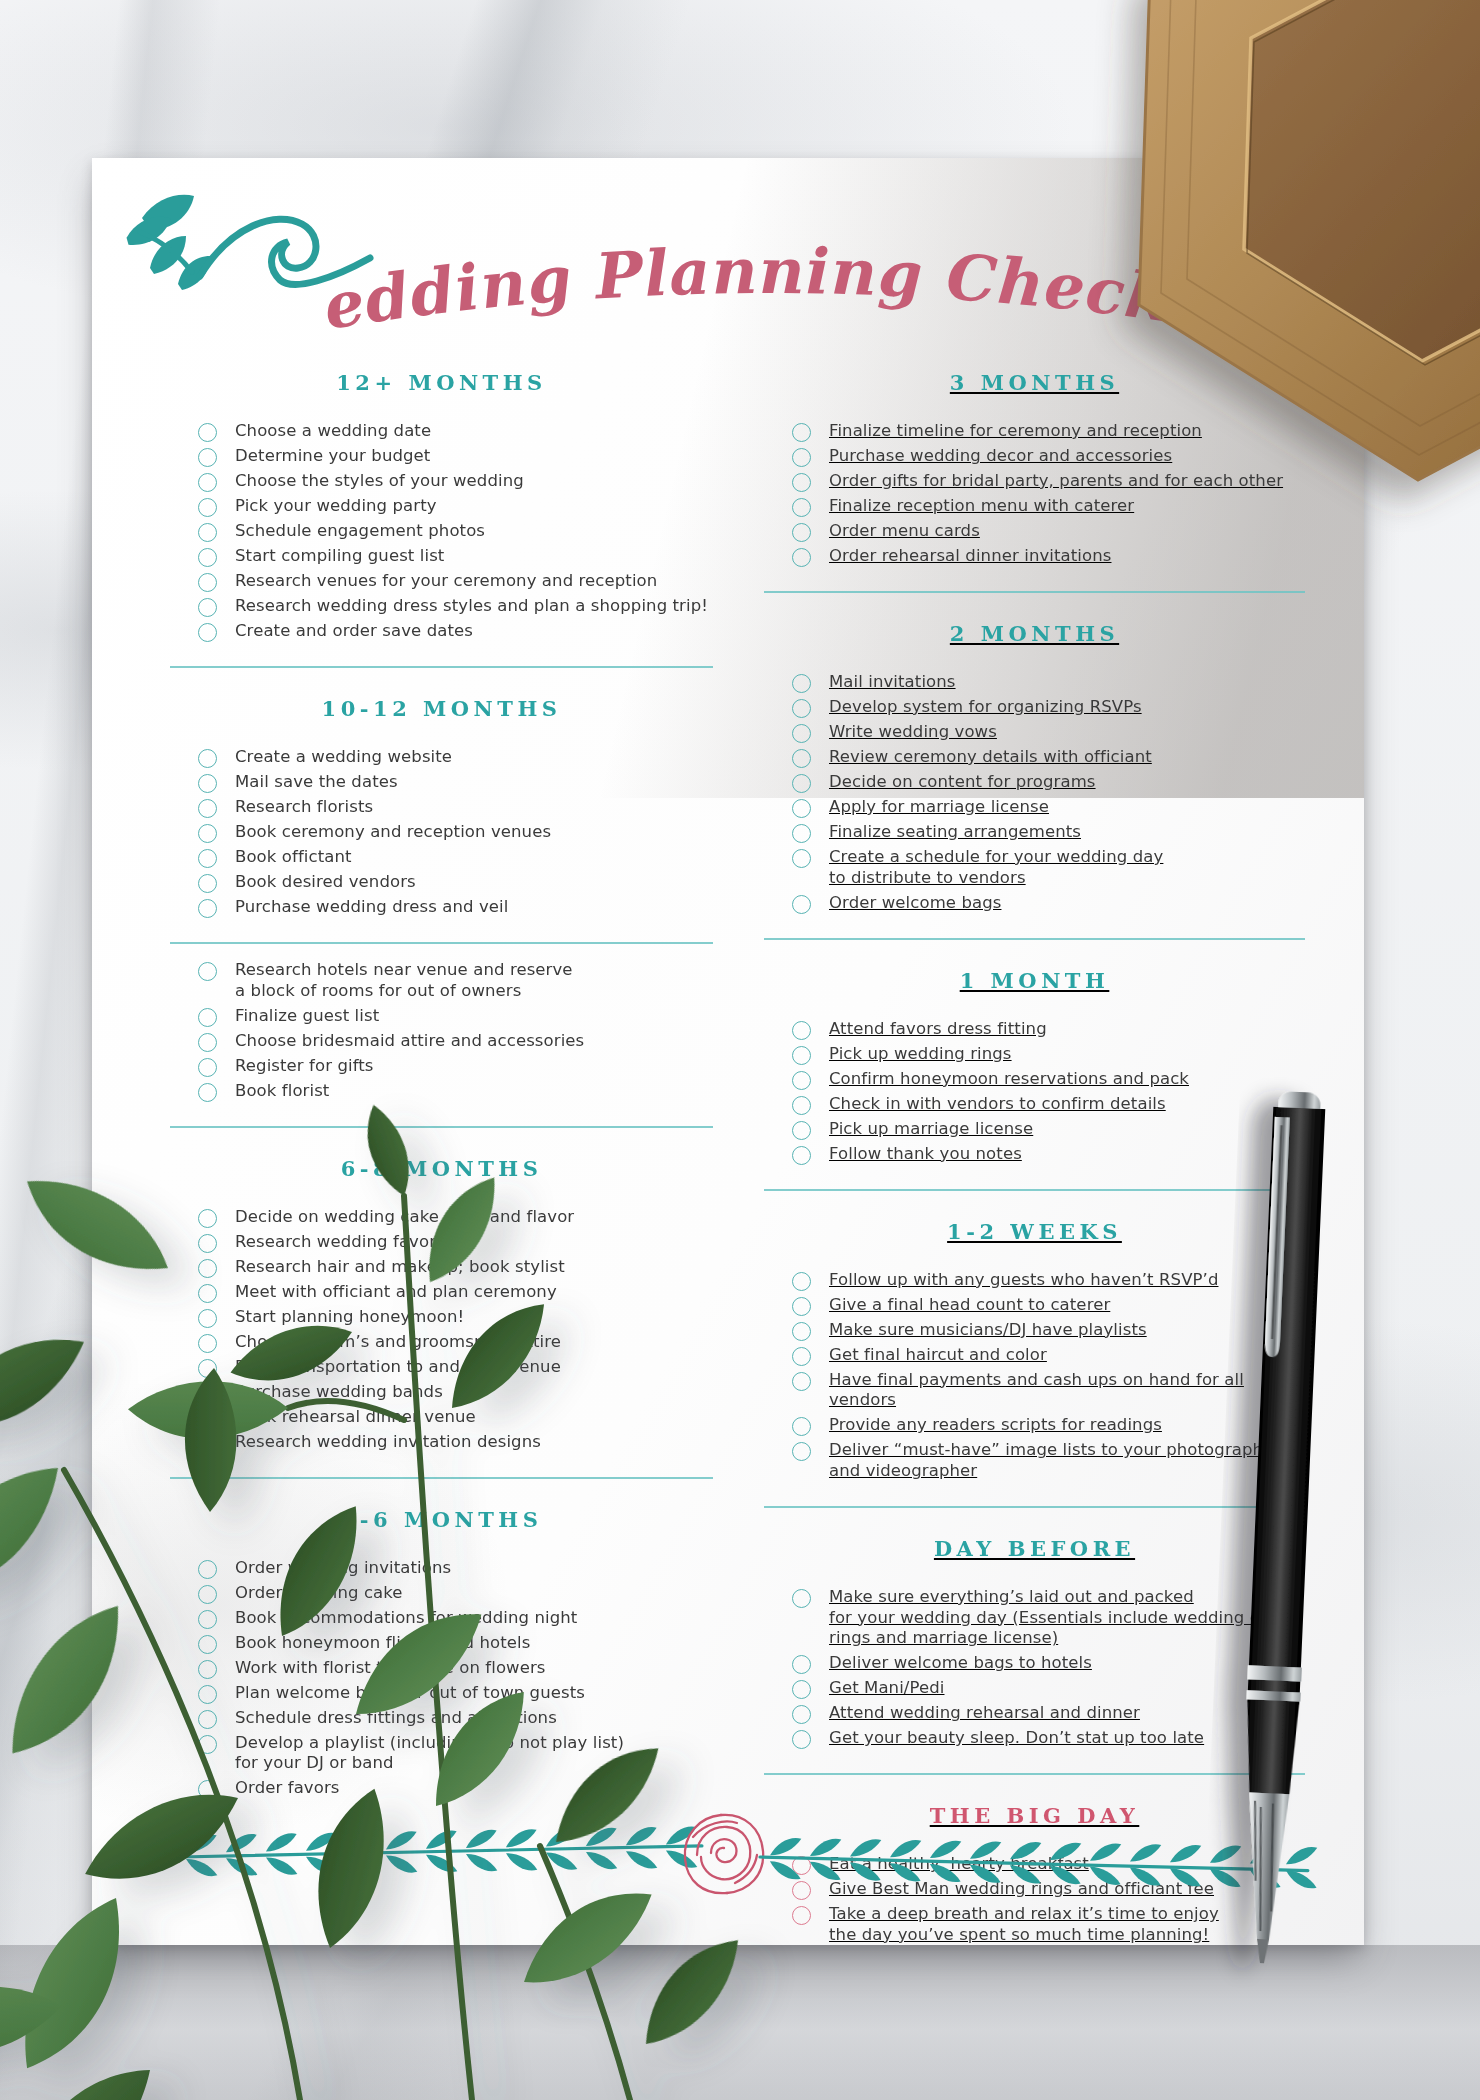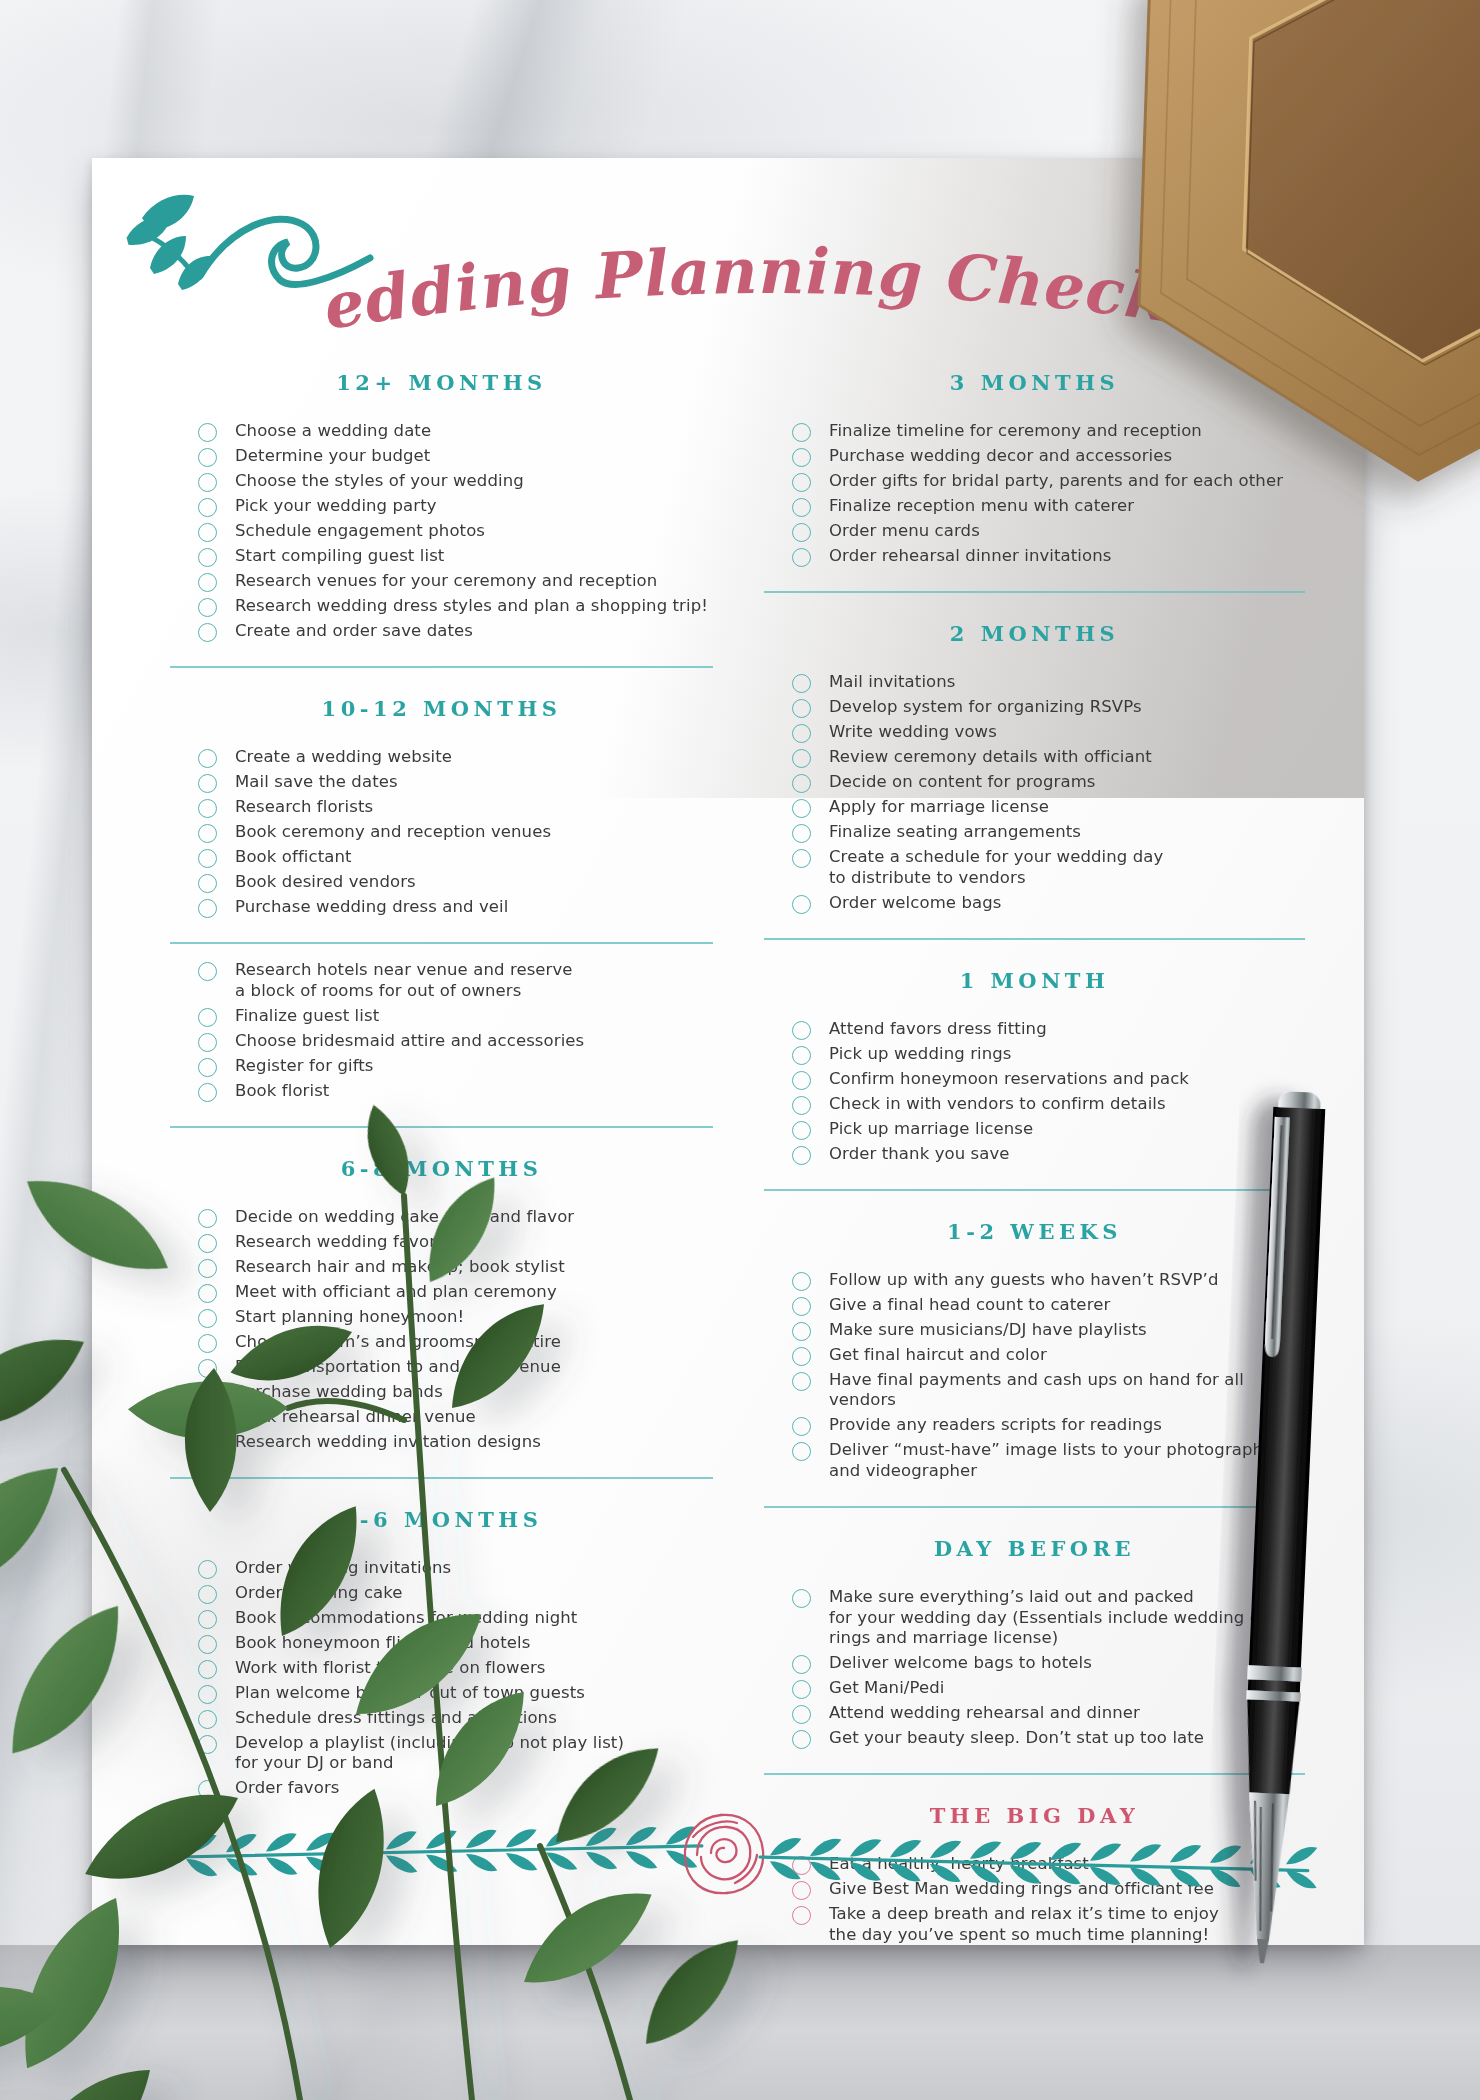--- a/index.html
+++ b/index.html
@@ -25,21 +25,21 @@
     background:linear-gradient(103deg, rgba(0,0,0,0) 46%, rgba(108,100,95,.18) 66%, rgba(92,85,80,.34) 90%);}
   .paper-shade-left{position:absolute;left:0;bottom:0;width:55%;height:50%;pointer-events:none;
     background:radial-gradient(ellipse 420px 330px at 18% 62%, rgba(110,112,115,.12), transparent 70%);}
   
   .title-svg{position:absolute;left:0;top:0;width:1272px;height:200px;}
   .deco-svg{position:absolute;left:28px;top:22px;width:290px;height:130px;}
   
   .cols{position:absolute;top:212px;left:78px;width:1135px;display:flex;gap:51px;}
   .col{display:flex;flex-direction:column;}
   .col[data-col="left"]{width:543px;}
-  .col[data-col="right"]{width:541px;}
+  .col[data-col="right"]{width:541px;text-decoration:underline;}
   .sec-heading{font-family:"DejaVu Serif","Liberation Serif",serif;font-weight:700;
     font-size:21px;letter-spacing:4.5px;color:#2aa3a3;text-align:center;margin:12px 0 26px 0;}
   .sec-heading.pink{color:#d0566f;}
   .section:first-child .sec-heading{margin-top:0;}
   .divider{height:2px;background:#6fc4c4;opacity:.85;margin:20px 0 16px 0;}
   .item{display:flex;align-items:flex-start;gap:18px;padding-left:28px;margin-bottom:4px;}
   .circle{flex:0 0 auto;width:17px;height:17px;border:1.8px solid #57b3b3;border-radius:50%;margin-top:2px;background:transparent;}
   .circle.pink{border-color:#dd7b90;}
   .itext{font-size:16.5px;line-height:20.8px;letter-spacing:.1px;color:#3a3a3a;white-space:pre-line;}
   
@@ -346,21 +346,21 @@
             <div class="item">
               <span class="circle"></span>
               <span class="itext">Check in with vendors to confirm details</span>
             </div>
             <div class="item">
               <span class="circle"></span>
               <span class="itext">Pick up marriage license</span>
             </div>
             <div class="item">
               <span class="circle"></span>
-              <span class="itext">Order thank you save</span>
+              <span class="itext">Follow thank you notes</span>
             </div>
           </section>
           <div class="divider"></div>
           <section class="section">
             <div class="sec-heading">1-2 WEEKS</div>
             <div class="item">
               <span class="circle"></span>
               <span class="itext">Follow up with any guests who haven’t RSVP’d</span>
             </div>
             <div class="item">

